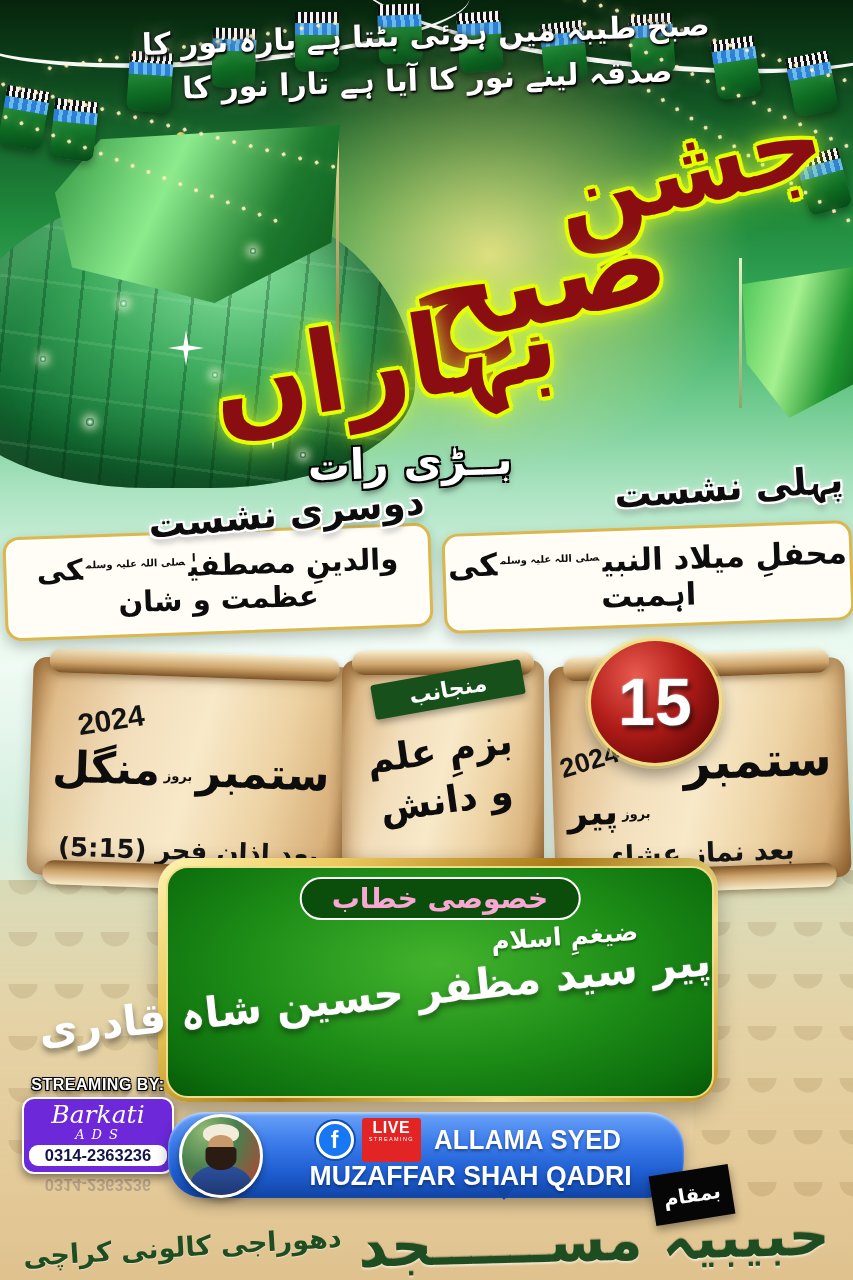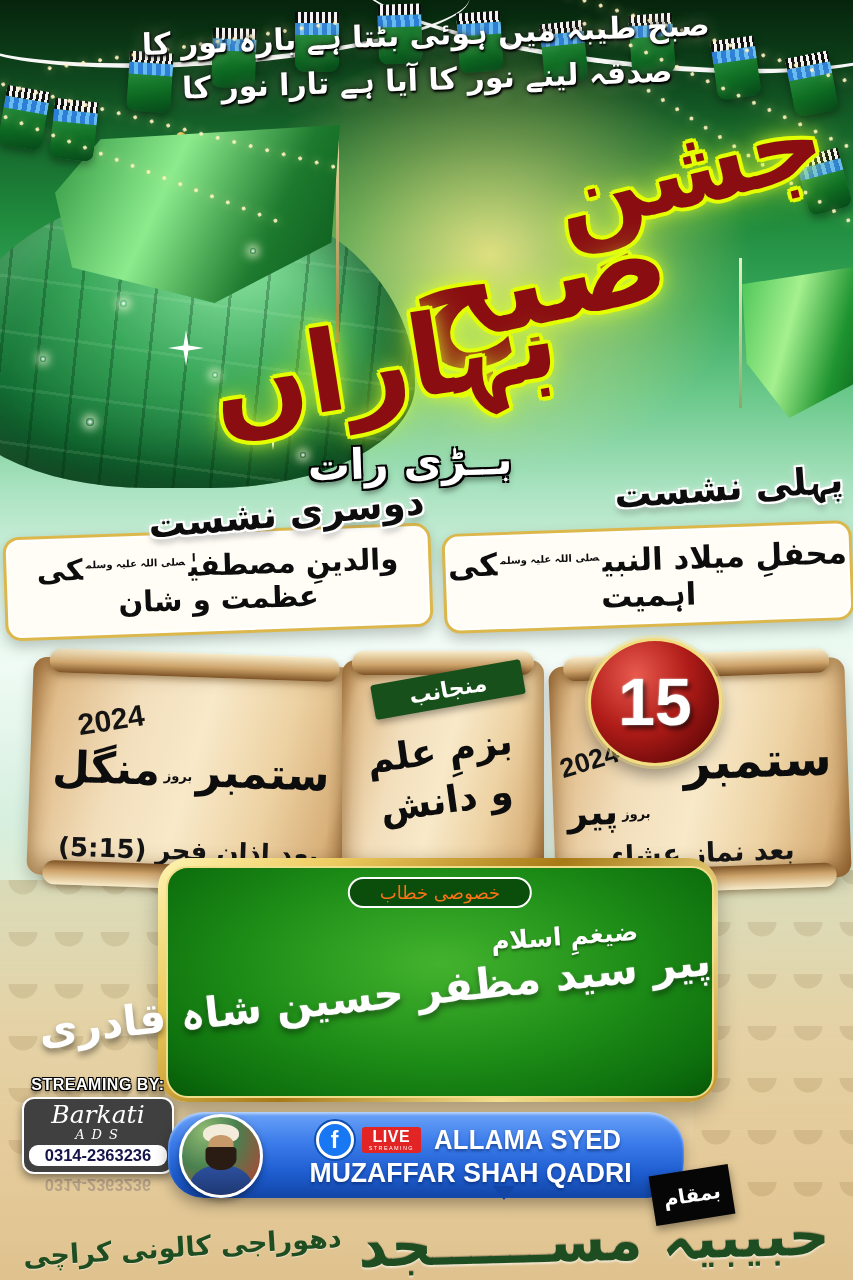--- a/index.html
+++ b/index.html
@@ -146,34 +146,34 @@
   .org-name{position:absolute;left:0;right:0;top:66px;text-align:center;direction:rtl;
     font-size:37px;font-weight:bold;color:#0d0d0d;line-height:1.35;transform:rotate(-8deg);}
 
   
   .panel-gold{left:158px;top:858px;width:544px;height:228px;z-index:5;border-radius:30px;padding:8px;
     background:linear-gradient(140deg,#fff4b2,#ecc95c 22%,#a87a16 48%,#f4df8c 74%,#c2922a 100%);
     box-shadow:0 10px 20px rgba(0,0,0,.28);}
   .panel-green{width:100%;height:100%;border-radius:22px;position:relative;border:2px solid #f0dd8a;
     background:radial-gradient(at 50% 42%,#43b32e,#1d8c17 52%,#0d6f0d 84%,#075907);}
   .special-badge{position:absolute;top:9px;left:50%;transform:translateX(-50%);
-    background:#0b4d0b;border:2px solid #fff;border-radius:22px;color:#f97316;
-    font-size:18px;font-weight:normal;padding:3px 30px;white-space:nowrap;direction:rtl;}
+    background:#0b4d0b;border:2px solid #fff;border-radius:22px;color:#f9a8d4;
+    font-size:28px;font-weight:bold;padding:3px 30px;white-space:nowrap;direction:rtl;}
   .honorific{position:absolute;right:74px;top:54px;color:#fff;font-size:25px;font-weight:bold;
     direction:rtl;transform:rotate(-4deg);text-shadow:0 2px 3px rgba(0,0,0,.45);}
   .speaker{position:absolute;left:0;right:0;top:96px;text-align:center;direction:rtl;
     color:#fff;font-size:42px;font-weight:bold;white-space:nowrap;transform:rotate(-6deg);
     text-shadow:0 4px 6px rgba(0,0,0,.45),0 0 2px rgba(255,255,255,.4);}
 
   
   .designer{left:22px;top:1076px;width:152px;z-index:6;text-align:center;
     font-family:"Liberation Sans",sans-serif;}
   .des-label{font-size:16px;font-weight:bold;color:#fff;letter-spacing:.5px;
     text-shadow:1px 1px 0 #000,-1px 1px 0 #000,1px -1px 0 #000,-1px -1px 0 #000,0 3px 4px rgba(0,0,0,.8);}
-  .des-box{margin-top:3px;background:#404040;border:2px solid #fff;border-radius:12px;
+  .des-box{margin-top:3px;background:#6d28d9;border:2px solid #fff;border-radius:12px;
     padding:3px 5px 6px;box-shadow:0 4px 8px rgba(0,0,0,.45);}
   .des-name{font-family:"DejaVu Serif",serif;font-style:italic;font-size:25px;color:#fff;line-height:1.05;}
   .des-sub{font-family:"DejaVu Serif",serif;font-style:italic;font-size:13px;letter-spacing:7px;
     color:#fff;margin:-1px 0 3px 4px;}
   .des-phone{background:#fff;border-radius:9px;color:#14144a;font-weight:bold;font-size:16.5px;
     padding:1px 2px;}
   .des-reflect{transform:scaleY(-1);opacity:.22;filter:blur(.4px);margin-top:1px;
     color:#14144a;font-weight:bold;font-size:16.5px;}
 
   
@@ -193,21 +193,21 @@
     width:31px;height:23px;background:#2a1c12;border-radius:4px 4px 50% 50%;}
   .photo .robe{position:absolute;left:50%;bottom:-5px;transform:translateX(-50%);
     width:66px;height:34px;background:linear-gradient(#2d509e,#1b346c);border-radius:26px 26px 0 0;}
   .live-content{position:absolute;left:100px;right:10px;top:0;bottom:0;
     display:flex;flex-direction:column;align-items:center;justify-content:center;
     font-family:"Liberation Sans",sans-serif;color:#fff;}
   .live-row{display:flex;align-items:center;gap:8px;}
   .fb-circle{width:32px;height:32px;border-radius:50%;background:#1877f2;border:3px solid #fff;
     display:flex;align-items:center;justify-content:center;box-shadow:0 0 0 2px #0f4fb0;
     font-weight:bold;font-size:23px;color:#fff;line-height:1;}
-  .live-badge{background:#e22424;border-radius:3px;padding:2px 7px 1px;text-align:center;line-height:1;}
+  .live-badge{background:#e22424;border-radius:3px;padding:2px 7px 19px;text-align:center;line-height:1;}
   .live-word{font-weight:bold;font-size:16px;letter-spacing:.5px;}
   .live-sub{font-size:5.5px;letter-spacing:1.4px;margin-top:1px;}
   .live-l1{font-size:27px;font-weight:bold;letter-spacing:.3px;transform:scaleX(.95);
     text-shadow:0 2px 3px rgba(0,25,80,.5);}
   .live-l2{font-size:28px;font-weight:bold;margin-top:-2px;transform:scaleX(.95);
     text-shadow:0 2px 3px rgba(0,25,80,.5);}
 
   
   .venue-badge{left:652px;top:1170px;width:80px;height:50px;z-index:7;background:#060606;
     transform:rotate(-9deg);display:flex;align-items:center;justify-content:center;

